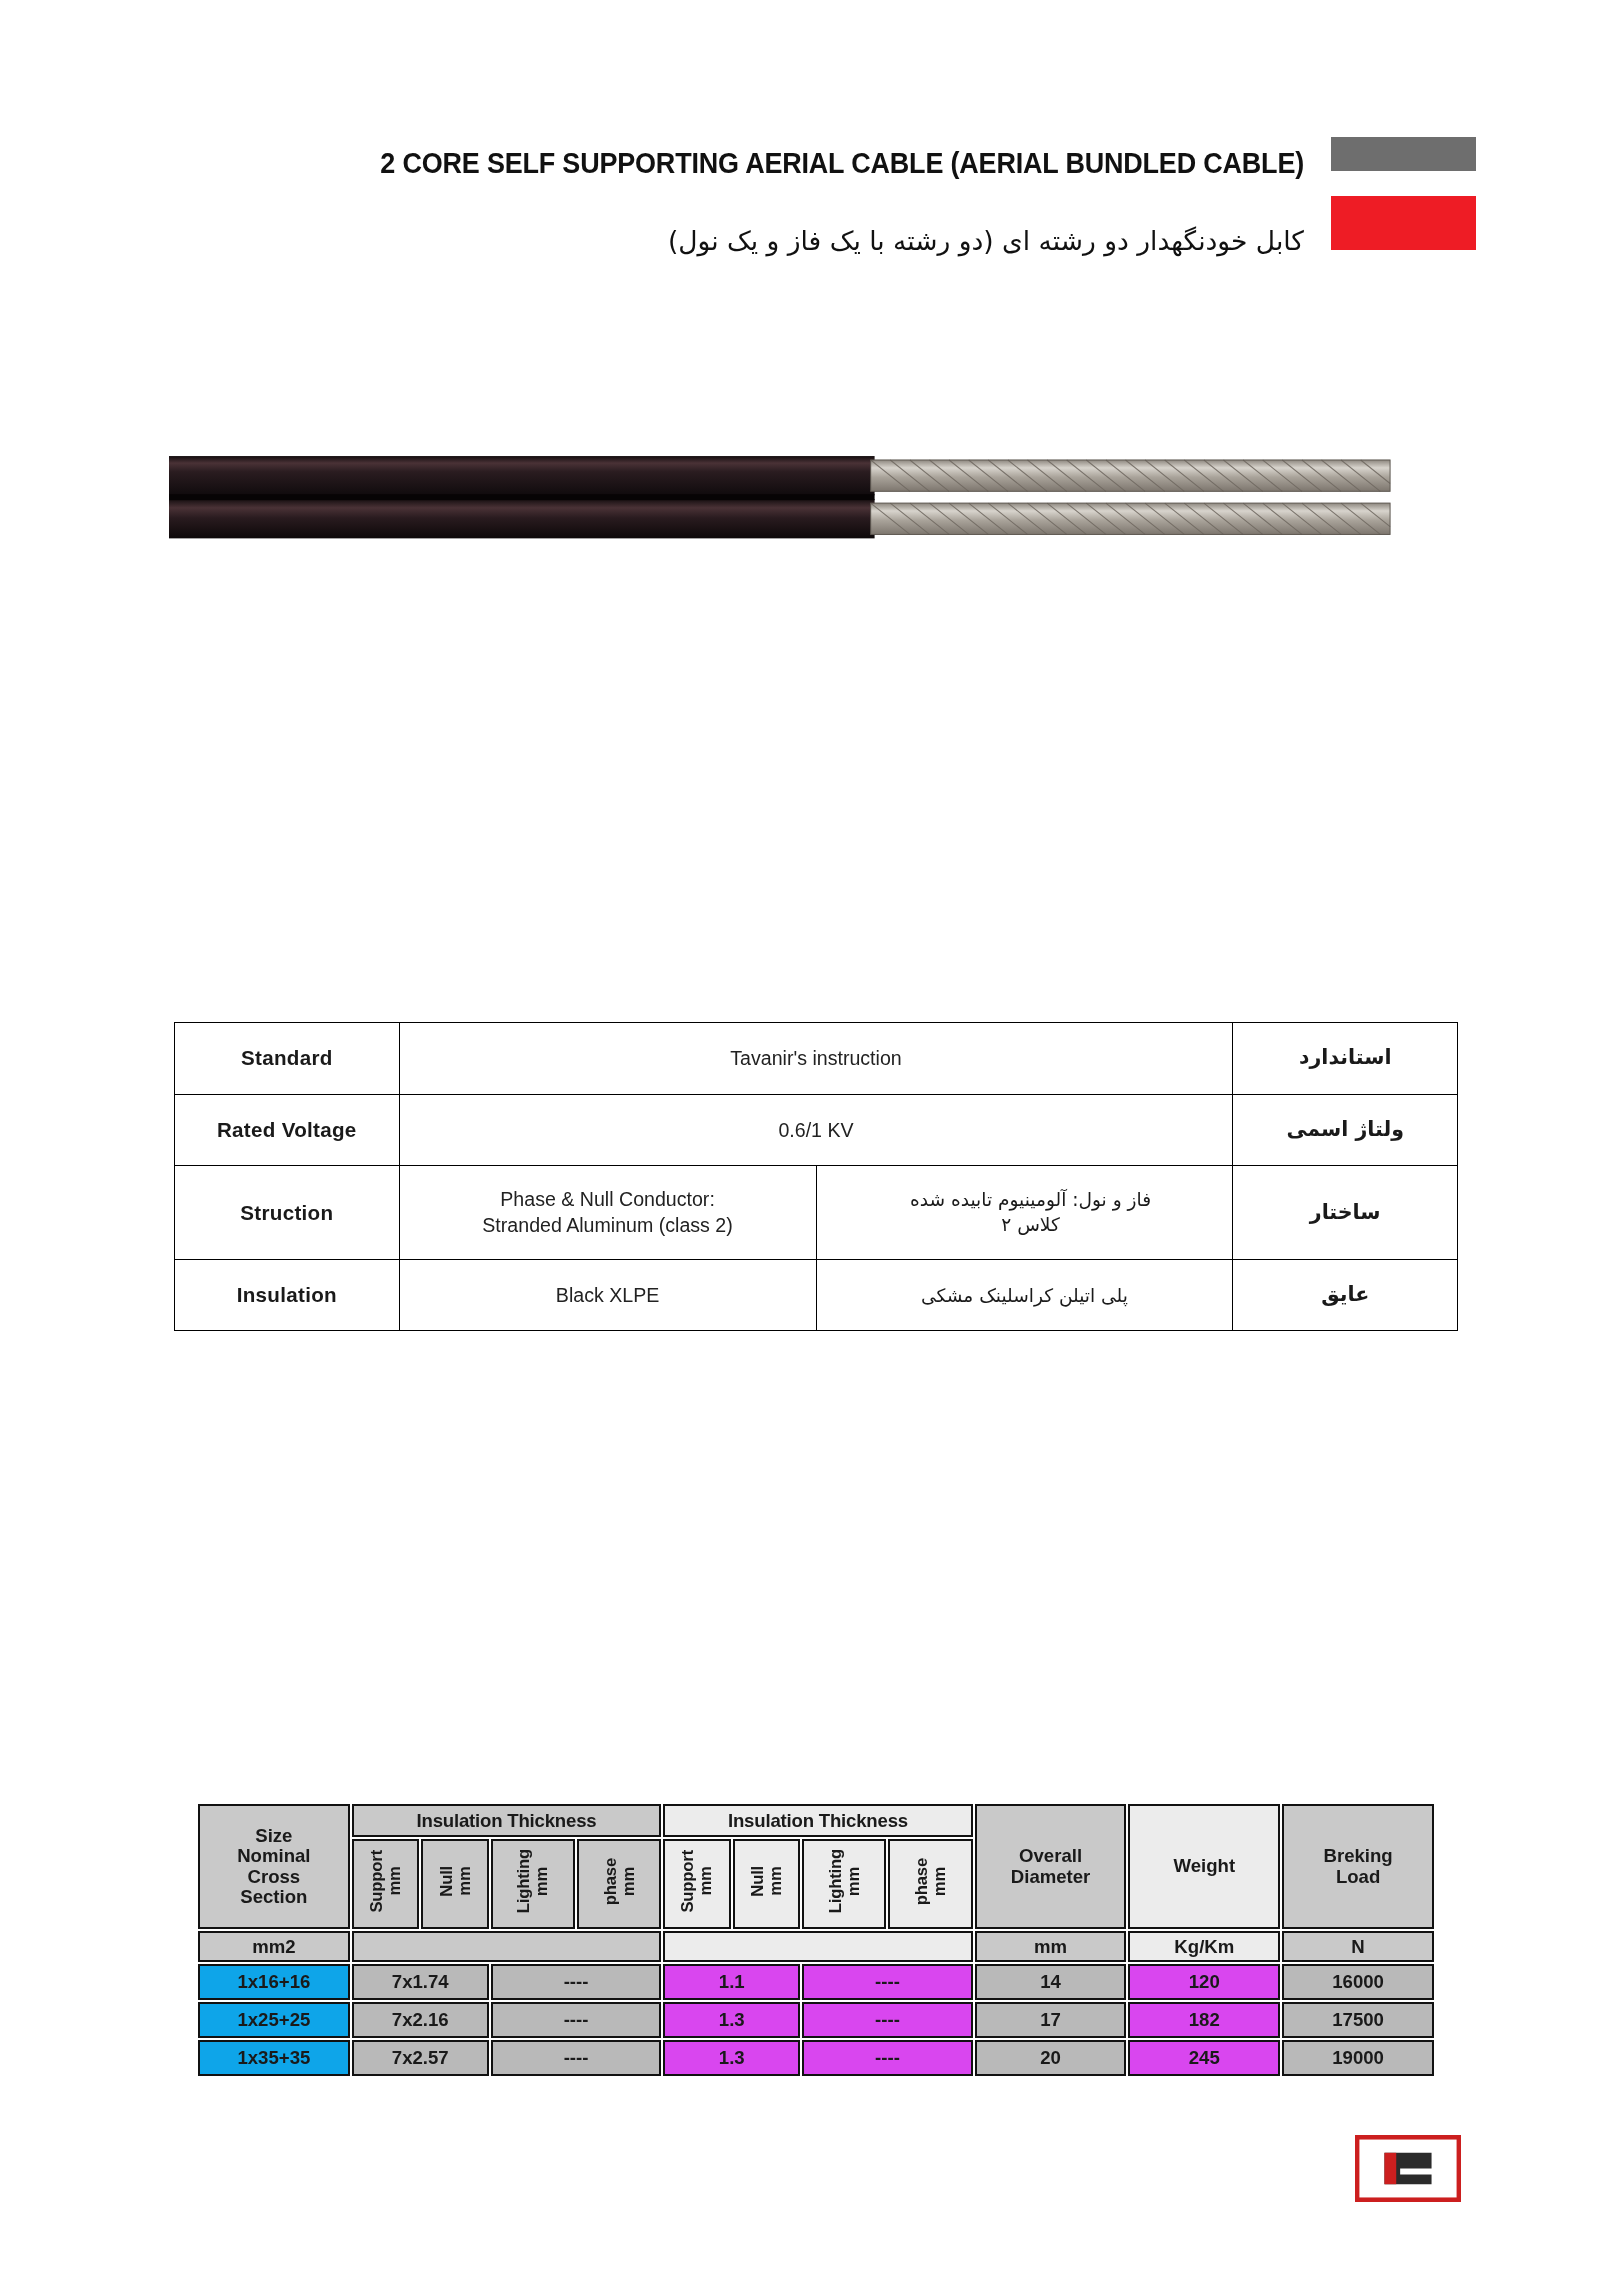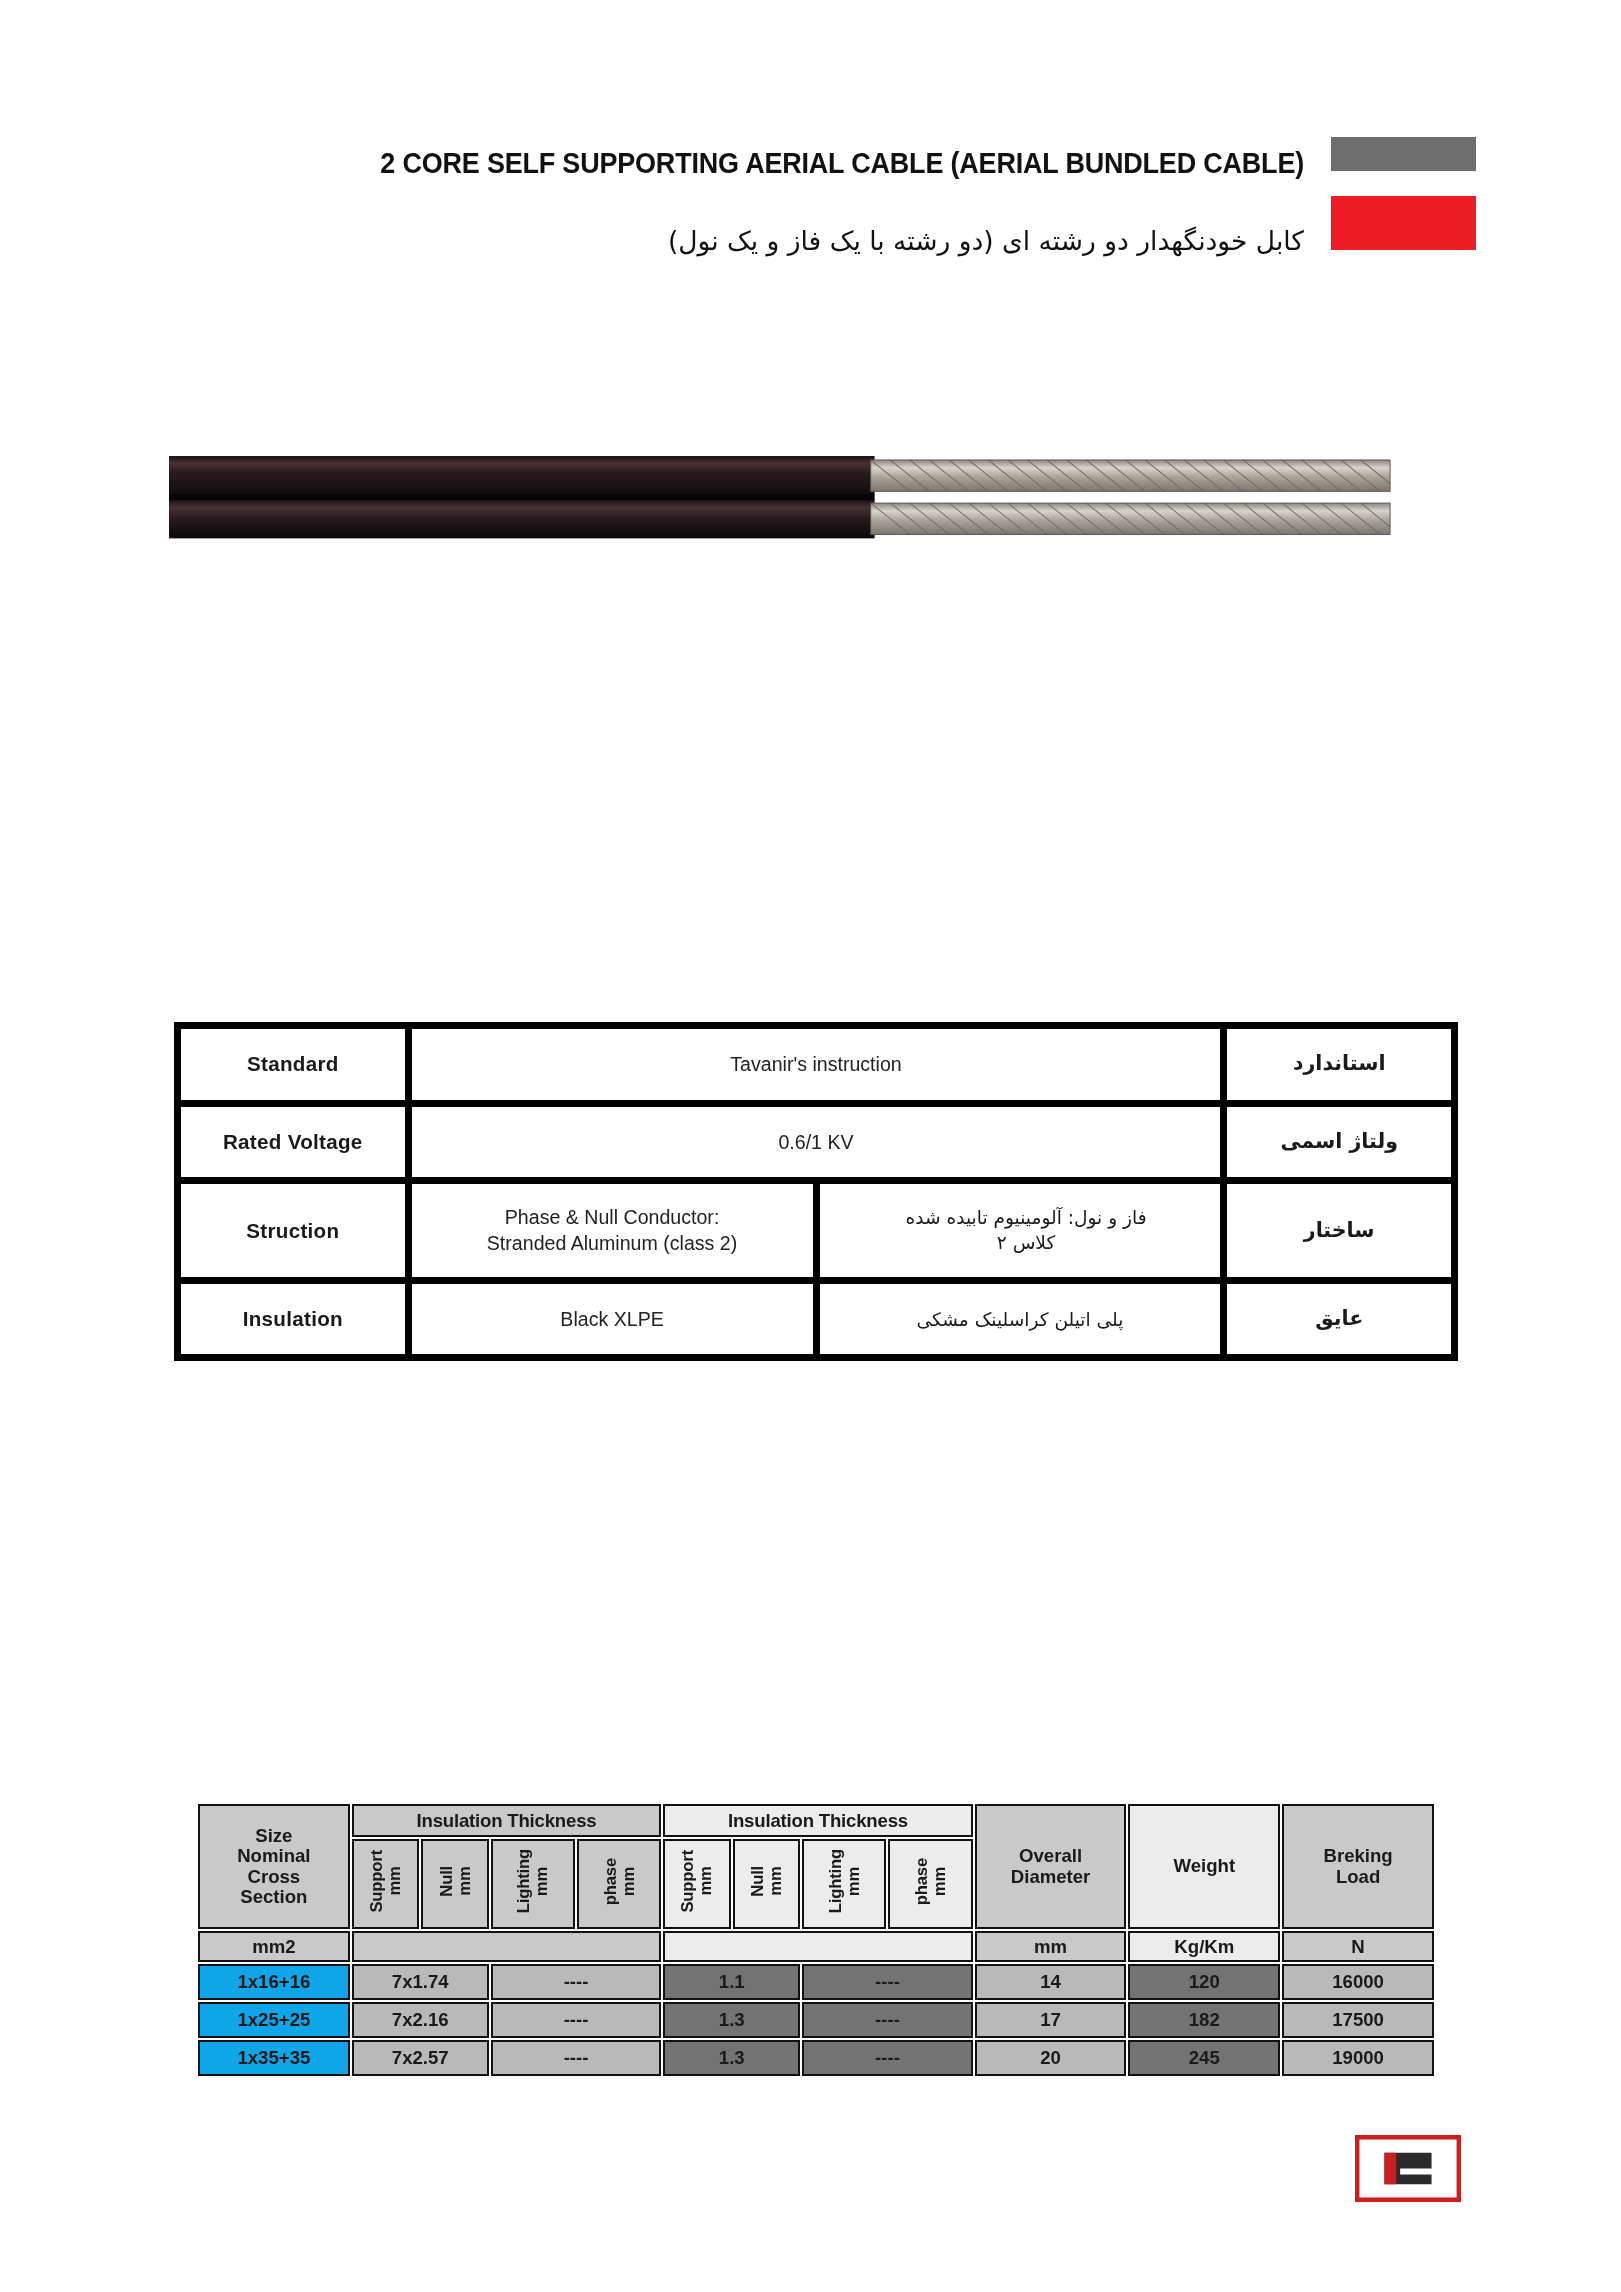--- a/index.html
+++ b/index.html
@@ -89,21 +89,21 @@
   
   .spec-table {
     position: absolute;
     top: 1022px;
     left: 174px;
     width: 1284px;
     border-collapse: collapse;
     table-layout: fixed;
   }
   .spec-table td {
-    border: 7px solid #000000;
+    border: 1px solid #000000;
     padding: 9.8px 7.8px;
     vertical-align: middle;
     text-align: center;
     font-size: 19.6px;
     line-height: 1.35;
   }
   .spec-table td.lbl-en {
     width: 208px;
     font-weight: bold;
     font-size: 20.6px;
@@ -147,21 +147,21 @@
     border: 2px solid #111111;
     text-align: center;
     vertical-align: middle;
     font-weight: bold;
     font-size: 18.6px;
     padding: 0;
   }
   .hdr-grey { background: #c9c9c9; }
   .hdr-light { background: #ececec; }
   .cell-grey { background: #b9b9b9; }
-  .cell-light { background: #737373; }
+  .cell-light { background: #d946ef; }
   .cell-white { background: #0ea5e9; }
 
   .vert {
     writing-mode: vertical-rl;
     transform: rotate(180deg);
     font-size: 16.7px;
     line-height: 1.05;
     letter-spacing: -0.2px;
     display: inline-block;
     white-space: pre-line;

